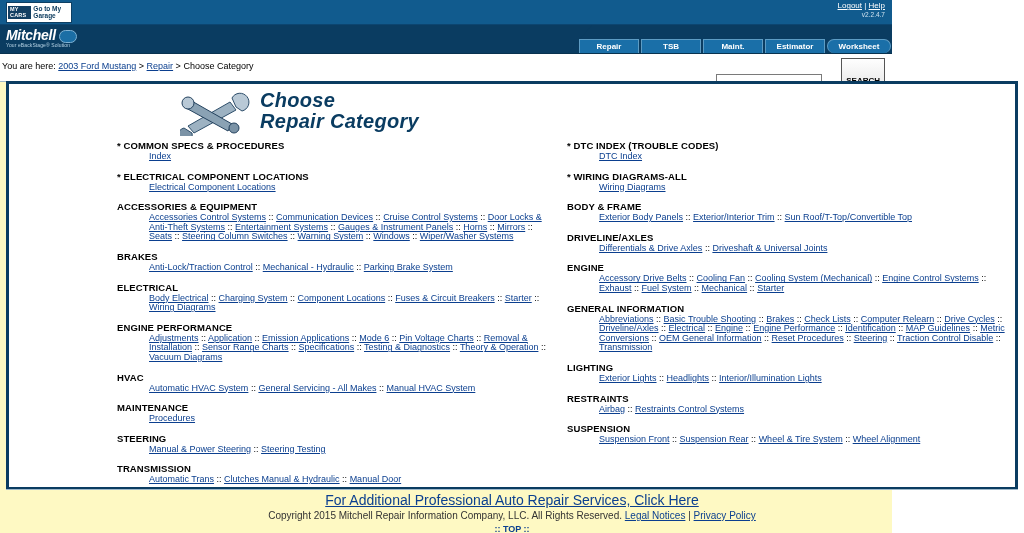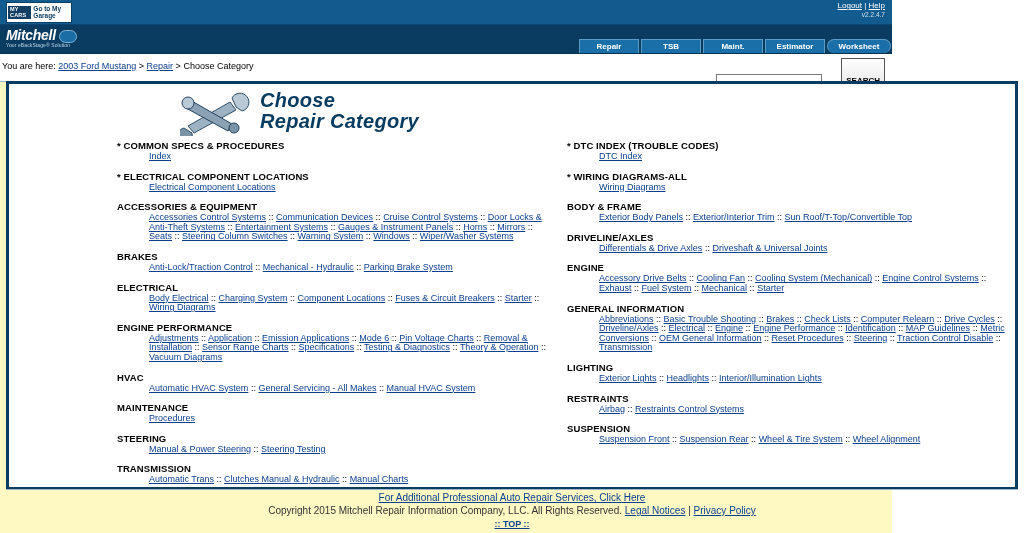--- a/index.html
+++ b/index.html
@@ -262,21 +262,21 @@
     position: absolute;
     left: 6px;
     top: 492px;
     width: 1012px;
     text-align: center;
     font-size: 8px;
     color: #333;
   }
   .footer a { color: #0b3f8f; text-decoration: underline; }
   .footer .line1 {
-    font-size: 10px;
+    font-size: 14px;
     margin-bottom: 2px;
   }
   .footer .line2 { font-size: 10px; }
   .footer .line3 {
     margin-top: 3px;
     font-size: 9px;
     font-weight: bold;
   }
   .footer .line3 a { color: #0b3f8f; }
   .bottom-rule {
@@ -391,21 +391,21 @@
           <div class="grp">
             <div class="grp-title">MAINTENANCE</div>
             <div class="grp-links"><a href="#">Procedures</a></div>
           </div>
           <div class="grp">
             <div class="grp-title">STEERING</div>
             <div class="grp-links"><a href="#">Manual &amp; Power Steering</a><span class="sep"> :: </span><a href="#">Steering Testing</a></div>
           </div>
           <div class="grp">
             <div class="grp-title">TRANSMISSION</div>
-            <div class="grp-links"><a href="#">Automatic Trans</a><span class="sep"> :: </span><a href="#">Clutches Manual &amp; Hydraulic</a><span class="sep"> :: </span><a href="#">Manual Charts</a></div>
+            <div class="grp-links"><a href="#">Automatic Trans</a><span class="sep"> :: </span><a href="#">Clutches Manual &amp; Hydraulic</a><span class="sep"> :: </span><a href="#">Manual Door</a></div>
           </div>
         </div>
       <div class="col right" id="right-column">
           <div class="grp">
             <div class="grp-title">* DTC INDEX (TROUBLE CODES)</div>
             <div class="grp-links"><a href="#">DTC Index</a></div>
           </div>
           <div class="grp">
             <div class="grp-title">* WIRING DIAGRAMS-ALL</div>
             <div class="grp-links"><a href="#">Wiring Diagrams</a></div>

